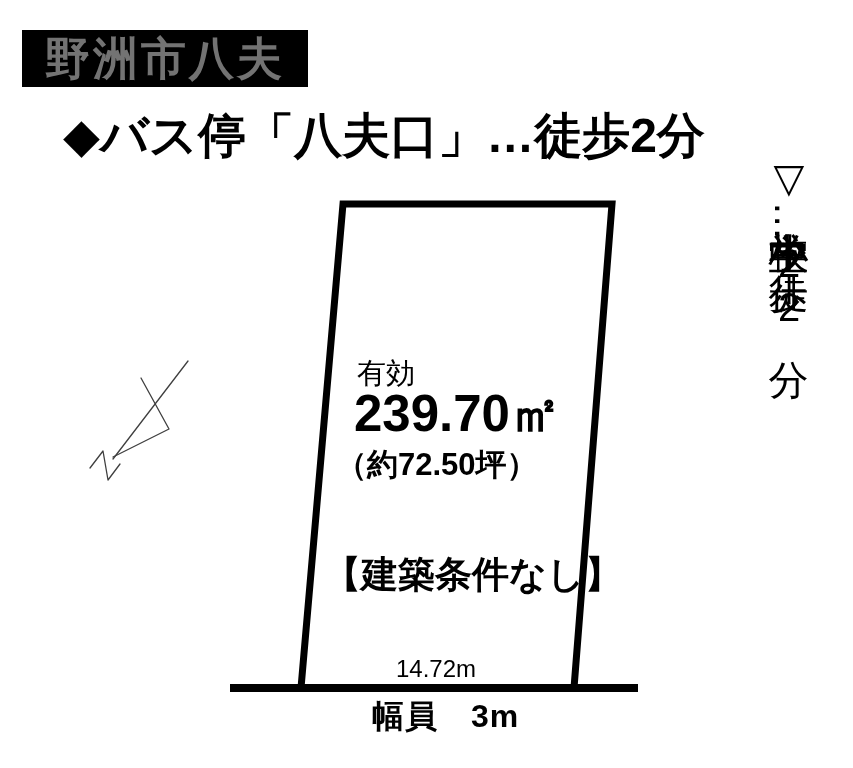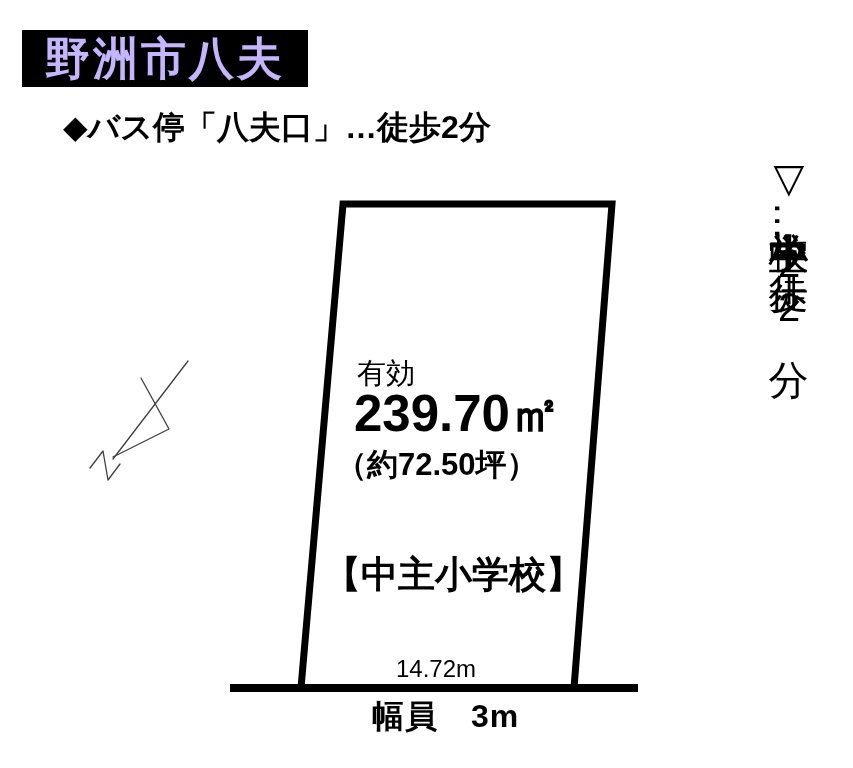--- a/index.html
+++ b/index.html
@@ -8,28 +8,28 @@
     width:853px;height:768px;
     background:#ffffff;
     overflow:hidden;
     font-family:"Liberation Sans","DejaVu Sans",sans-serif;
     color:#000000;
   }
   .abs{position:absolute;white-space:nowrap;}
 
   .title-box{
     left:22px;top:30px;width:286px;height:57px;
-    background:#000000;color:#c4b5fd;
+    background:#000000;color:#737373;
     display:flex;align-items:center;justify-content:center;
     font-size:45px;font-weight:bold;letter-spacing:3px;
     line-height:1;
   }
   .bus-note{
     left:63px;top:110px;
-    font-size:32px;font-weight:bold;line-height:1.1;
+    font-size:48px;font-weight:bold;line-height:1.1;
     letter-spacing:0px;
   }
   .school-note{
     left:769px;top:155px;height:510px;
     writing-mode:vertical-rl;text-orientation:upright;
     font-size:40px;font-weight:400;line-height:1;
     letter-spacing:0px;
   }
   .school-note .rot{text-orientation:mixed;}
 
@@ -62,18 +62,18 @@
     <span>野洲市八夫</span>
   </div>
 
   <div class="abs bus-note">◆バス停「八夫口」…徒歩2分</div>
 
   <div class="abs school-note"><span>▽中主小学校</span><span class="rot">…</span><span>徒歩22分</span></div>
 
   <div class="abs eff-label">有効</div>
   <div class="abs area-sqm">239.70㎡</div>
   <div class="abs area-tsubo">（約72.50坪）</div>
-  <div class="abs condition">【中主小学校】</div>
+  <div class="abs condition">【建築条件なし】</div>
 
   <div class="abs frontage">14.72m</div>
   <div class="abs road-label">幅員　3m</div>
 
 </div>
 
 </body></html>

